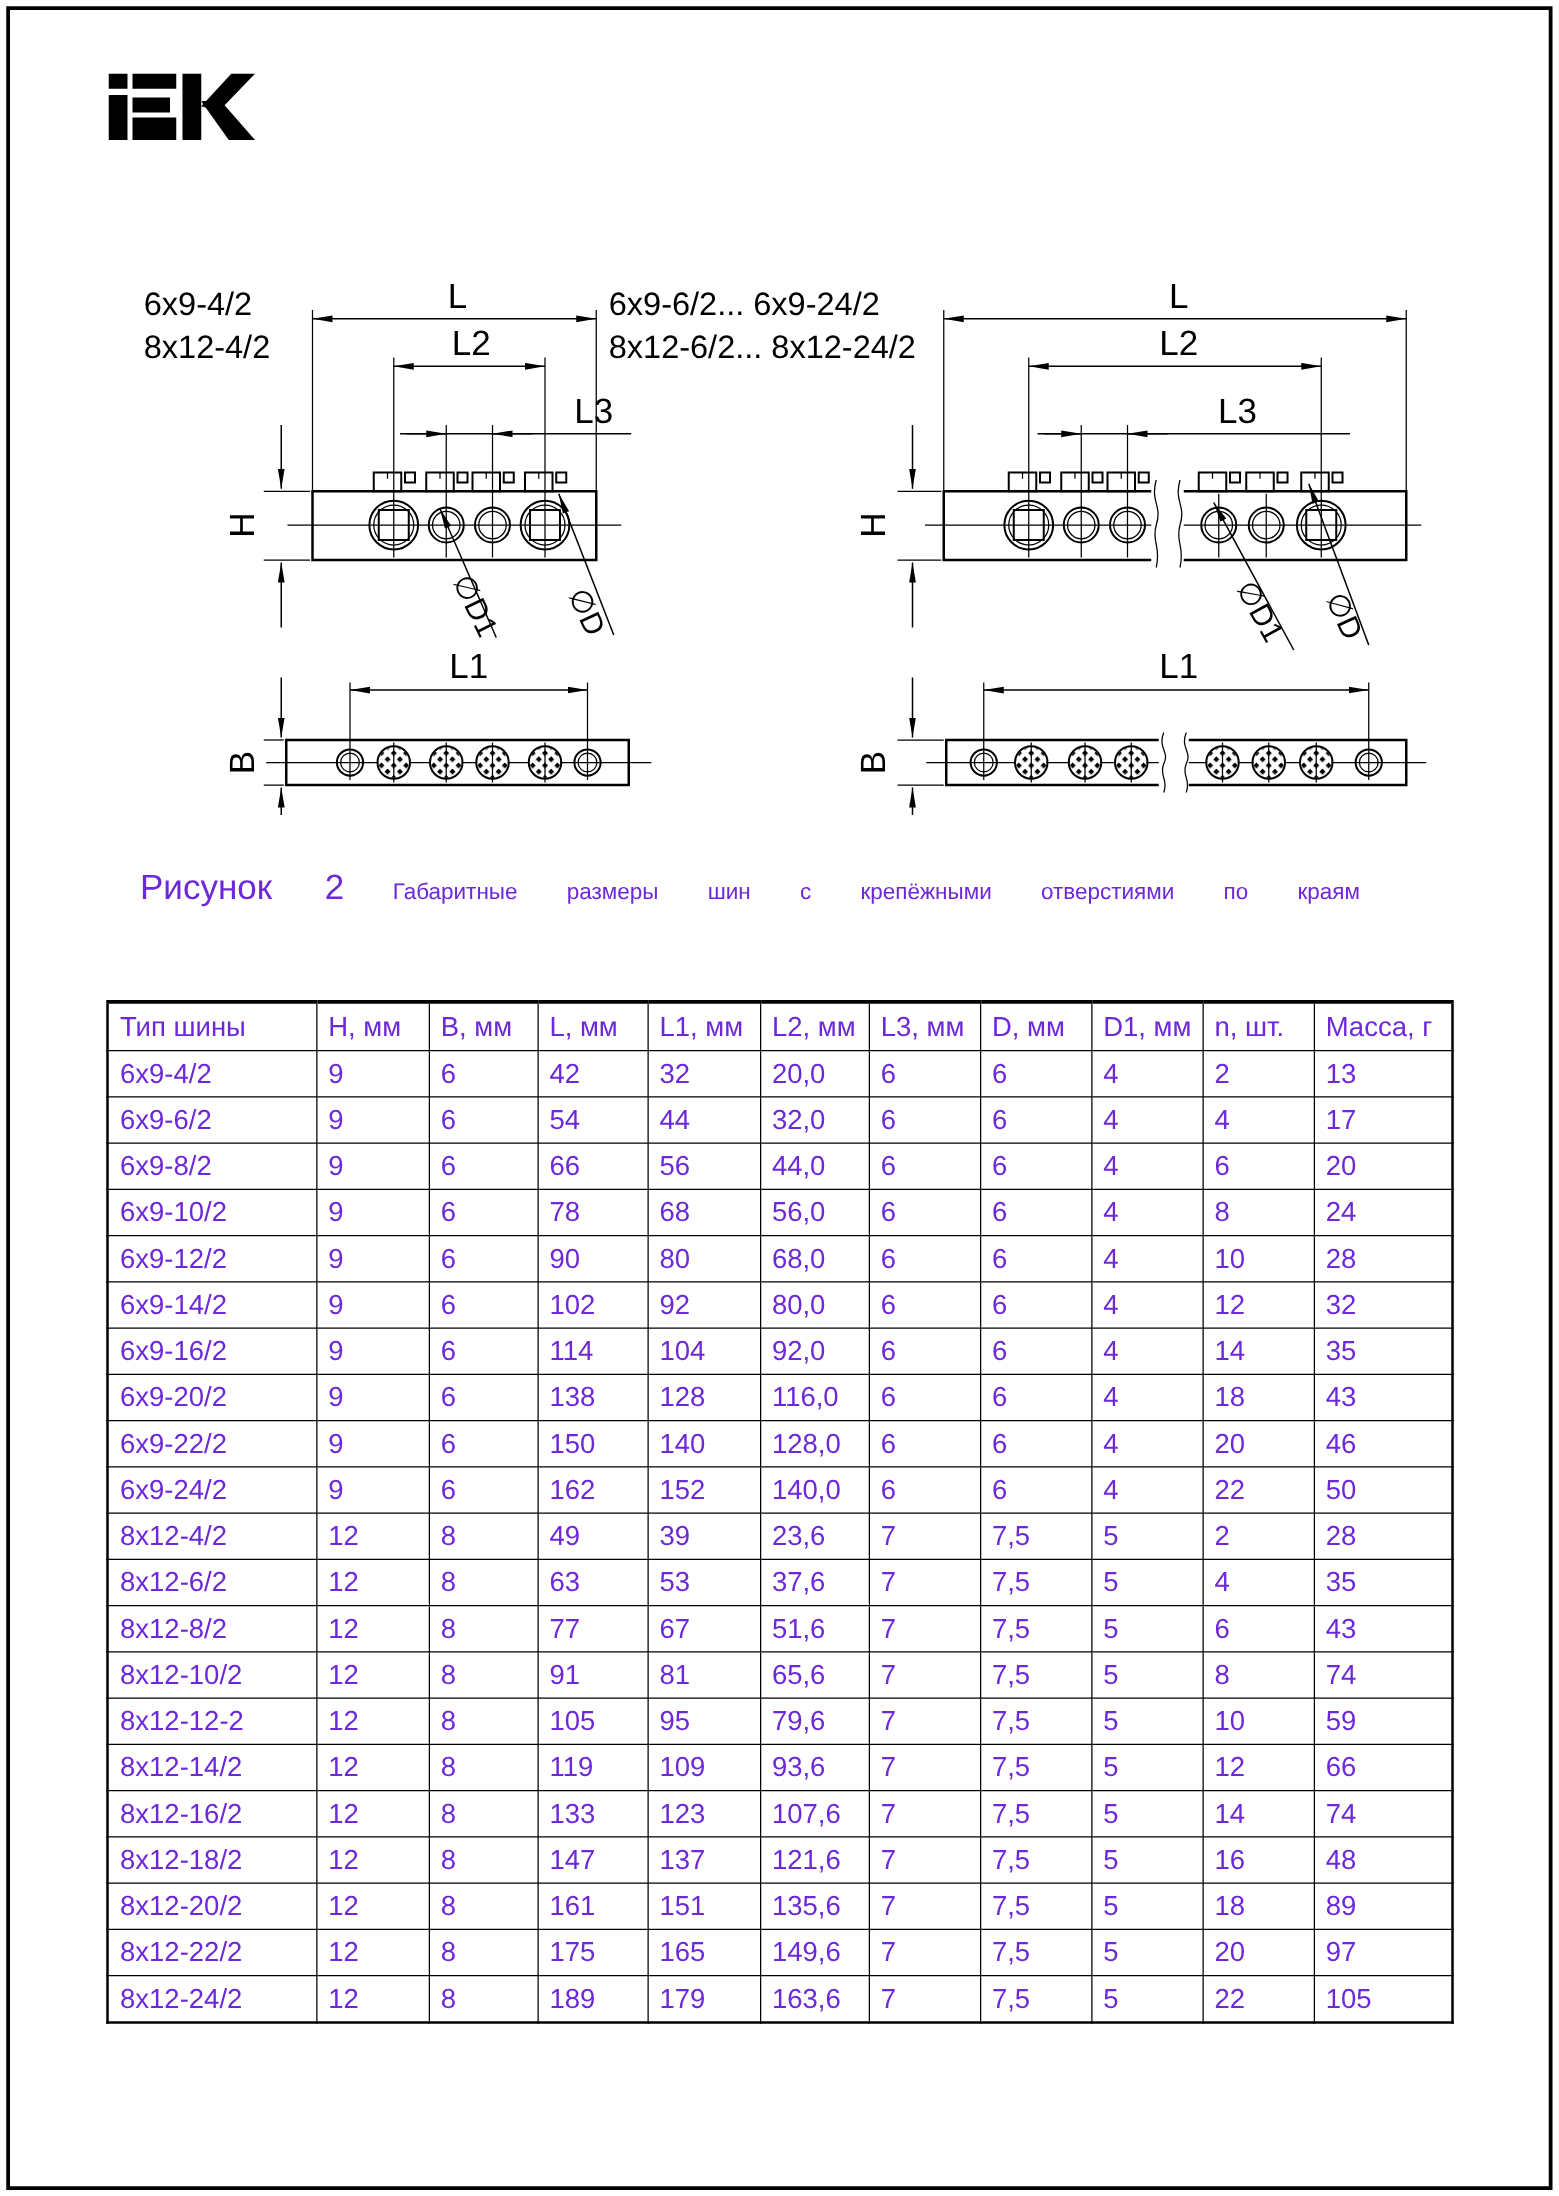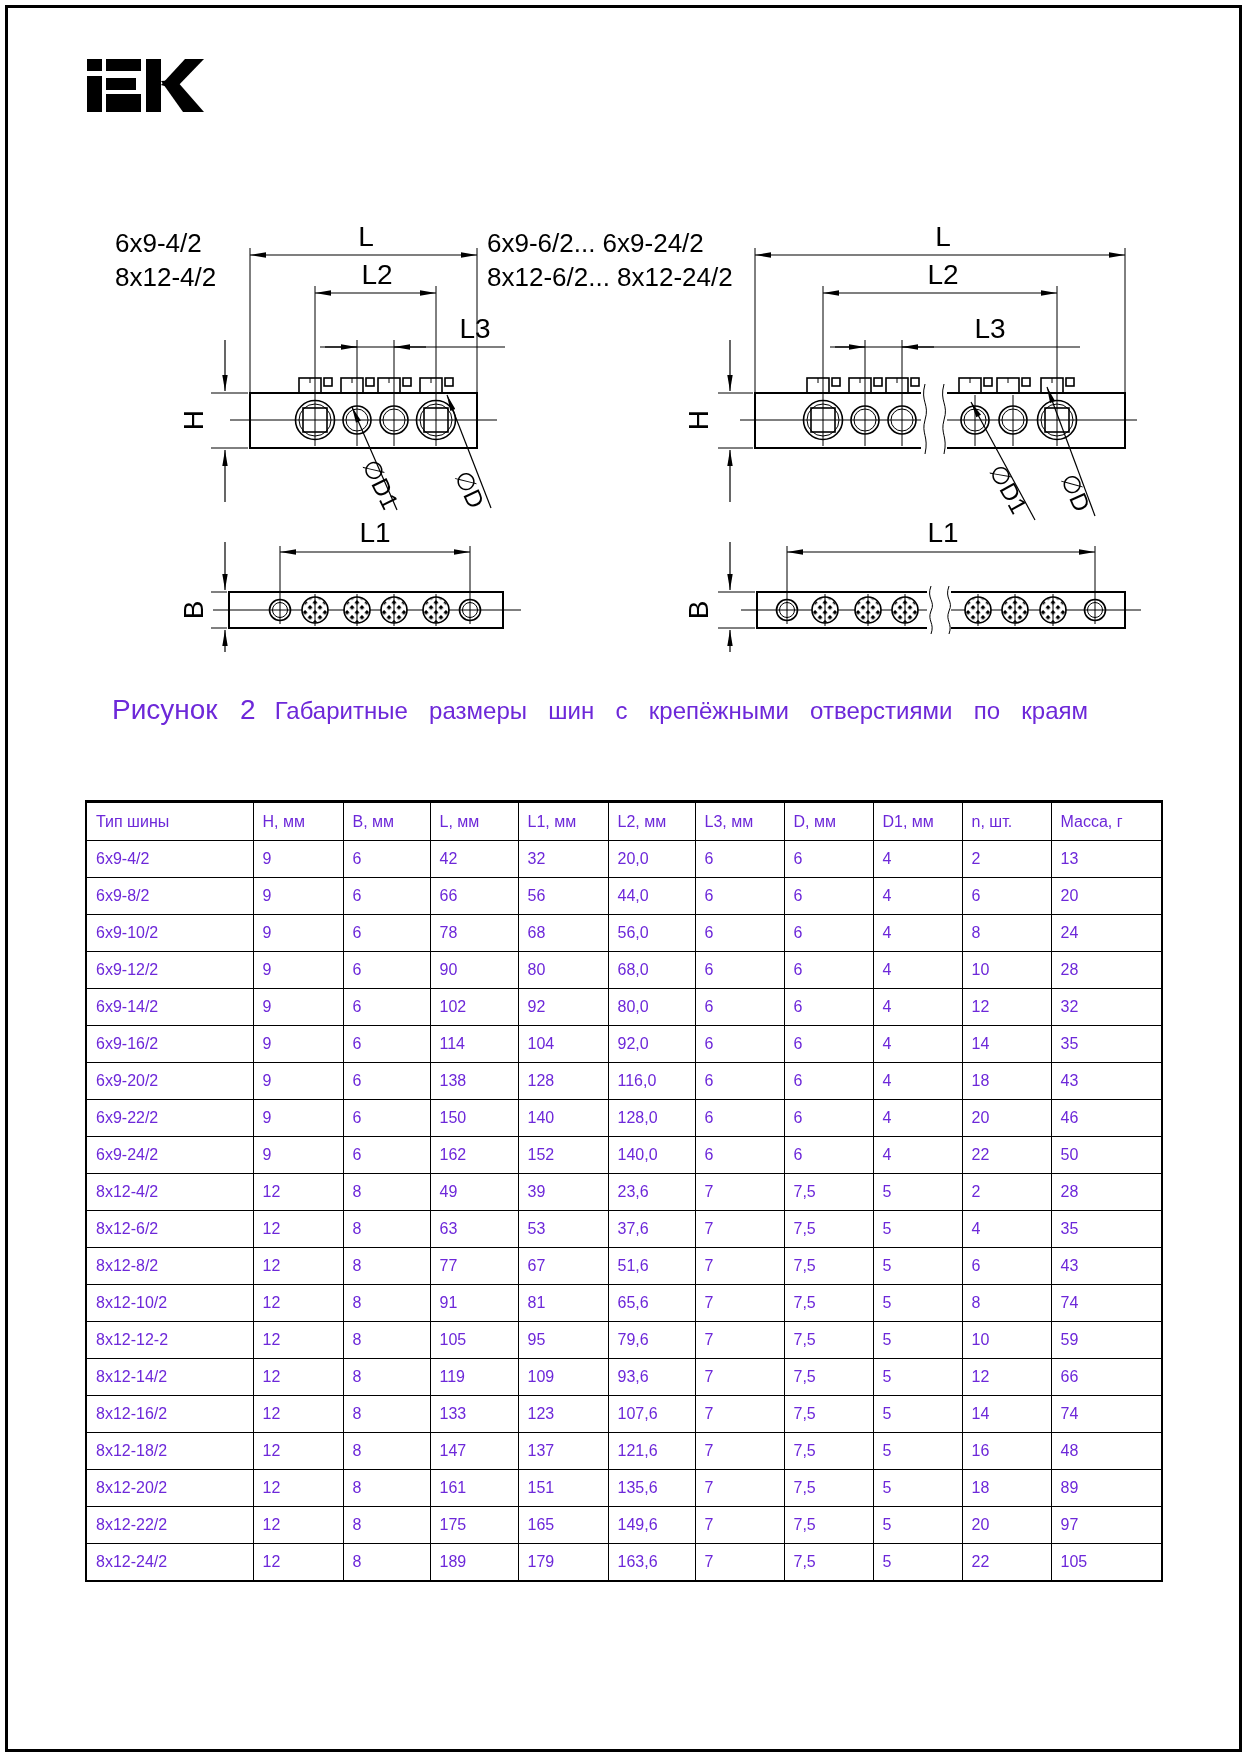--- a/index.html
+++ b/index.html
@@ -4,23 +4,23 @@
 <style>
   html,body{margin:0;padding:0;background:#fff;}
   #page{position:relative;width:1247px;height:1757px;background:#fff;overflow:hidden;
         font-family:"Liberation Sans",sans-serif;color:#6d28d9;}
   #frame{position:absolute;inset:5px;border:3px solid #000;pointer-events:none;}
   #logo{position:absolute;left:86px;top:58px;}
   #drawings{position:absolute;left:85px;top:190px;}
   #caption{position:absolute;left:112px;top:694px;width:976px;text-align:justify;
            text-align-last:justify;white-space:nowrap;}
   #caption .cap-label{font-size:28px;}
-  #caption .cap-text{font-size:24px;}
+  #caption .cap-text{font-size:18px;}
   #spec-table{position:absolute;left:85px;top:800px;width:1078px;border-collapse:collapse;
-              table-layout:fixed;font-size:16px;}
+              table-layout:fixed;font-size:22px;}
   #spec-table th,#spec-table td{border:1.5px solid #000;font-weight:normal;text-align:left;
               padding:0 0 0 9px;height:36px;vertical-align:middle;overflow:hidden;}
   #spec-table{border:2.5px solid #000;}
   #spec-table thead th{border-top:3px solid #000;height:37px;}
   
   .ol{stroke:#000;stroke-width:2;fill:none;}          
   .ol2{stroke:#000;stroke-width:1.6;fill:none;}       
   .thn{stroke:#000;stroke-width:1;fill:none;}         
   .dm{stroke:#000;stroke-width:1.2;fill:none;}        
   .mask{fill:#fff;stroke:none;}
@@ -281,20 +281,33 @@
           <td>42</td>
           <td>32</td>
           <td>20,0</td>
           <td>6</td>
           <td>6</td>
           <td>4</td>
           <td>2</td>
           <td>13</td>
         </tr>
         <tr>
+          <td>6x9-6/2</td>
+          <td>9</td>
+          <td>6</td>
+          <td>54</td>
+          <td>44</td>
+          <td>32,0</td>
+          <td>6</td>
+          <td>6</td>
+          <td>4</td>
+          <td>4</td>
+          <td>17</td>
+        </tr>
+        <tr>
           <td>6x9-8/2</td>
           <td>9</td>
           <td>6</td>
           <td>66</td>
           <td>56</td>
           <td>44,0</td>
           <td>6</td>
           <td>6</td>
           <td>4</td>
           <td>6</td>

